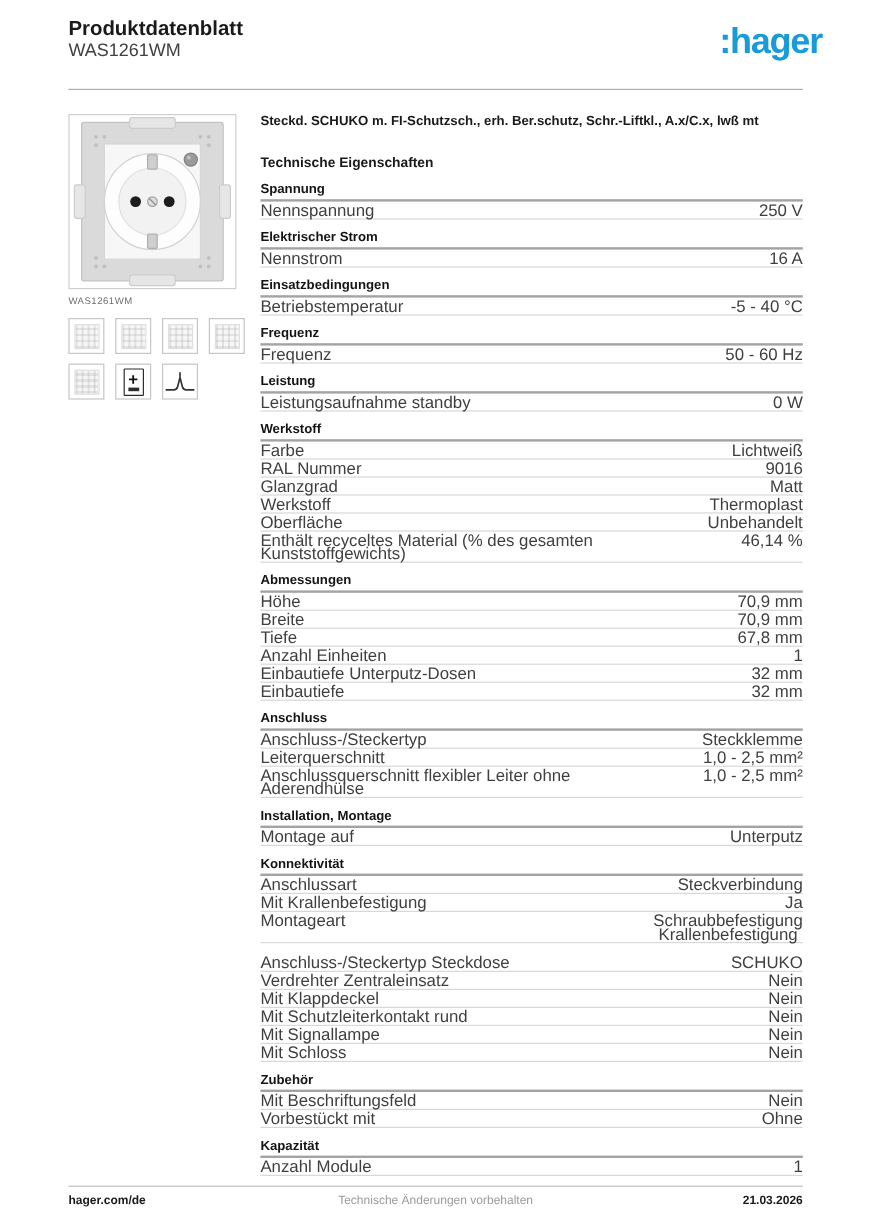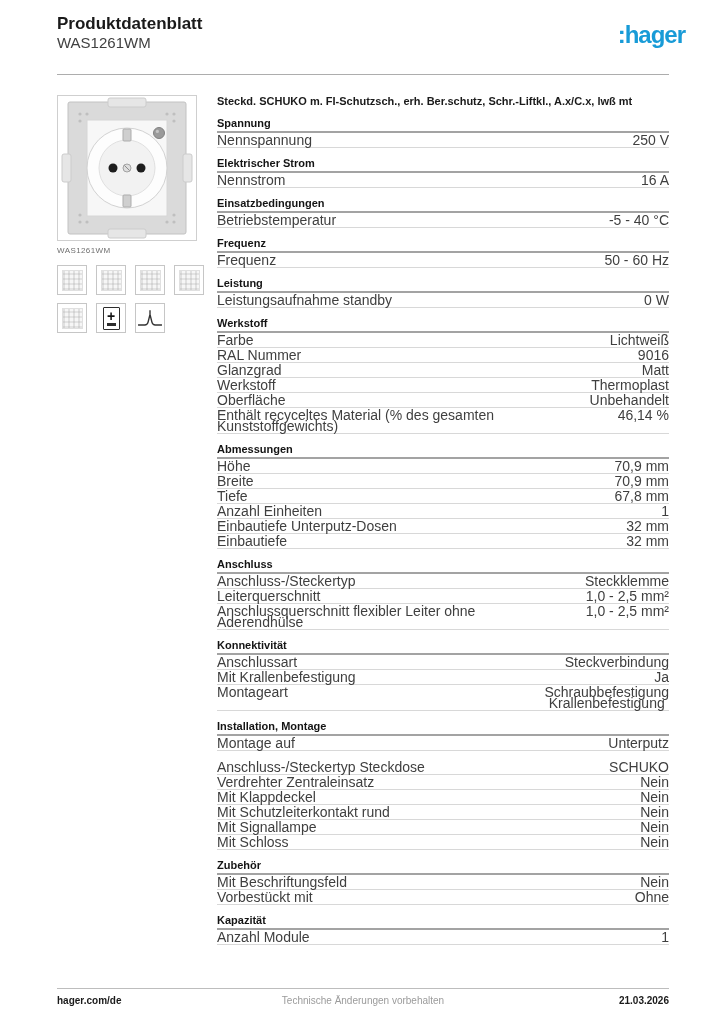--- a/index.html
+++ b/index.html
@@ -5,21 +5,21 @@
   html,body{margin:0;padding:0;background:#ffffff;}
   body{width:724px;height:1024px;position:relative;overflow:hidden;
        font-family:"Liberation Sans","DejaVu Sans",sans-serif;color:#3f3f3f;
        -webkit-font-smoothing:antialiased;}
   .page{position:absolute;inset:0;background:#fff;padding-left:33px;}
 
   
   .header{position:absolute;left:57px;top:14px;right:39px;}
   .doc-type{font-size:17px;line-height:20px;font-weight:700;color:#1a1a1a;}
   .product-code{font-size:15px;line-height:18px;font-weight:400;color:#414141;}
-  .logo{position:absolute;right:0;top:6px;font-size:24px;line-height:30px;font-weight:700;
+  .logo{position:absolute;right:0;top:6px;font-size:30px;line-height:30px;font-weight:700;
         letter-spacing:-1px;color:var(--brand,#189bd7);}
   .header-rule{position:absolute;left:57px;top:74px;width:612px;height:1px;background:#adadad;}
 
   
   .left-col{position:absolute;left:57px;top:95px;width:152px;}
   .product-image-box{width:138px;height:144px;border:1px solid #cfcfcf;background:#fff;}
   .image-caption{margin-top:5px;font-size:8px;letter-spacing:.4px;color:#6f6f6f;}
   .thumb-grid{margin-top:10px;display:flex;flex-wrap:wrap;gap:8px 9px;width:152px;}
   .thumb{width:28px;height:28px;border:1px solid #c6c6c6;background:#fff;
          display:flex;align-items:center;justify-content:center;box-sizing:content-box;}
@@ -134,20 +134,21 @@
     <svg width="26" height="24" viewBox="0 0 30 24" aria-hidden="true">
       <path d="M2 20 H9 C11 20 12.2 19 12.7 17 L15 8 L17.3 17 C17.8 19 19 20 21 20 H28" fill="none" stroke="#333" stroke-width="1.6" stroke-linecap="square"></path>
       <line x1="15" y1="3" x2="15" y2="8" stroke="#333" stroke-width="1.6"></line>
     </svg>
   </div>
 </div>
   </div>
 
   <div class="right-col">
     <div class="product-title">Steckd. SCHUKO m. FI-Schutzsch., erh. Ber.schutz, Schr.-Liftkl., A.x/C.x, lwß mt</div>
+    <div class="table-heading">Technische Eigenschaften</div>
     <div>
   <section class="spec-section">
     <h3 class="section-title">Spannung</h3>
     <div>
   <div class="spec-row">
     <span class="spec-label">Nennspannung</span>
     <span class="spec-value">250 V</span>
   </div>
 </div>
   </section>
@@ -271,20 +272,30 @@
   </div>
 
   <div class="spec-row">
     <span class="spec-label">Leiterquerschnitt</span>
     <span class="spec-value">1,0 - 2,5 mm²</span>
   </div>
 
   <div class="spec-row">
     <span class="spec-label">Anschlussquerschnitt flexibler Leiter ohne Aderendhülse</span>
     <span class="spec-value">1,0 - 2,5 mm²</span>
+  </div>
+</div>
+  </section>
+
+  <section class="spec-section">
+    <h3 class="section-title">Installation, Montage</h3>
+    <div>
+  <div class="spec-row">
+    <span class="spec-label">Montage auf</span>
+    <span class="spec-value">Unterputz</span>
   </div>
 </div>
   </section>
 
   <section class="spec-section">
     <h3 class="section-title">Konnektivität</h3>
     <div>
   <div class="spec-row">
     <span class="spec-label">Anschlussart</span>
     <span class="spec-value">Steckverbindung</span>
@@ -292,30 +303,20 @@
 
   <div class="spec-row">
     <span class="spec-label">Mit Krallenbefestigung</span>
     <span class="spec-value">Ja</span>
   </div>
 
   <div class="spec-row">
     <span class="spec-label">Montageart</span>
     <span class="spec-value">Schraubbefestigung
 Krallenbefestigung</span>
-  </div>
-</div>
-  </section>
-
-  <section class="spec-section">
-    <h3 class="section-title">Installation, Montage</h3>
-    <div>
-  <div class="spec-row">
-    <span class="spec-label">Montage auf</span>
-    <span class="spec-value">Unterputz</span>
   </div>
 </div>
   </section>
 
   <section class="spec-section">
     <div>
   <div class="spec-row">
     <span class="spec-label">Anschluss-/Steckertyp Steckdose</span>
     <span class="spec-value">SCHUKO</span>
   </div>

